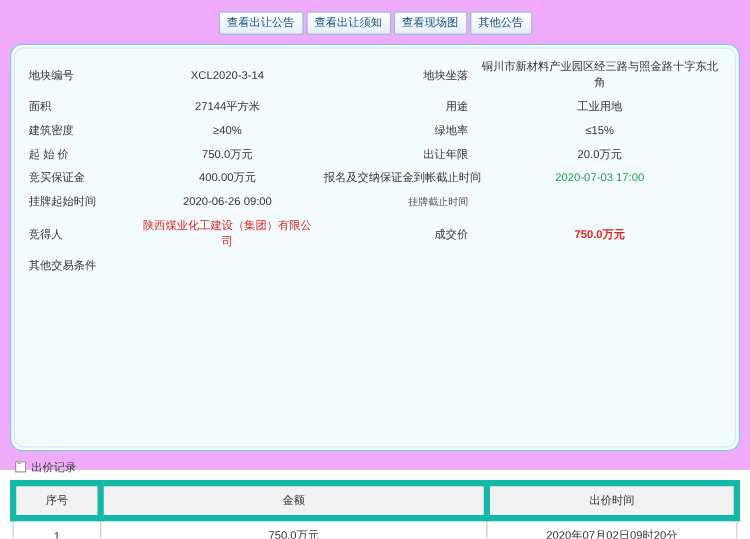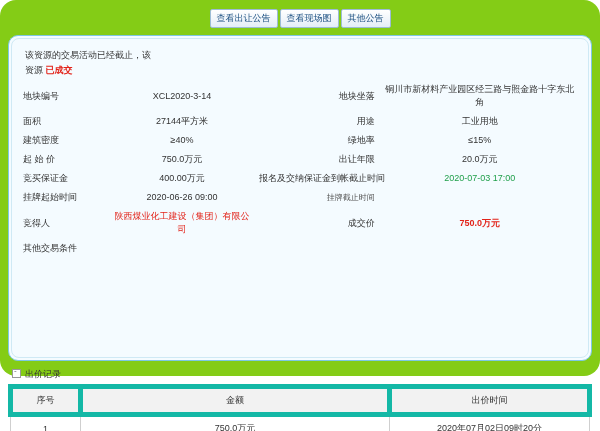--- a/index.html
+++ b/index.html
@@ -1,17 +1,17 @@
 <!DOCTYPE html>
 <html><head>
 <meta charset="utf-8">
 <style>
   html,body{margin:0;padding:0;background:#fff;}
   body{width:600px;height:431px;overflow:hidden;font-family:"Liberation Sans","DejaVu Sans",sans-serif;font-size:9px;color:#333;}
-  .page{position:relative;width:600px;height:376px;background:#84cc16;border-radius:16px;}
+  .page{position:relative;width:600px;height:376px;background:#f0abfc;}
 
   
   .toolbar{display:flex;justify-content:center;align-items:center;gap:0;padding-top:9px;padding-bottom:7px;}
   .tbtn{border:1px solid #9dbcd6;background:linear-gradient(#ffffff,#e4eef7);color:#1b4f80;font-size:9px;
         padding:3px 6px;margin:0 1px;border-radius:2px;white-space:nowrap;cursor:pointer;line-height:11px;}
 
   
   .panel{position:relative;margin:0 8px;border:1px solid #7ec8e3;border-radius:10px;background:#f4fbff;
          padding:8px 10px 10px 10px;box-sizing:border-box;height:326px;}
   .panel:before{content:"";position:absolute;inset:2px;border:1px solid #cfe9f5;border-radius:8px;pointer-events:none;}
@@ -46,31 +46,27 @@
   .w-amt{width:auto;}
   .w-time{width:200px;}
 </style>
 </head>
 <body>
 
 <div class="page">
 
   <div class="toolbar">
     <button class="tbtn">查看出让公告</button>
+    <button class="tbtn">查看出让须知</button>
     <button class="tbtn">查看现场图</button>
     <button class="tbtn">其他公告</button>
   </div>
 
   <div class="panel">
 
-    <div class="statusline">
-      <span>该资源的交易活动已经截止，该</span><br>
-      <span>资源</span>
-      <span class="redbold">已成交</span>
-    </div>
 
     <table class="info">
       <colgroup>
         <col style="width:16%">
           <col style="width:26%">
           <col style="width:22%">
           <col style="width:36%">
       </colgroup>
       <tbody>
         <tr>

